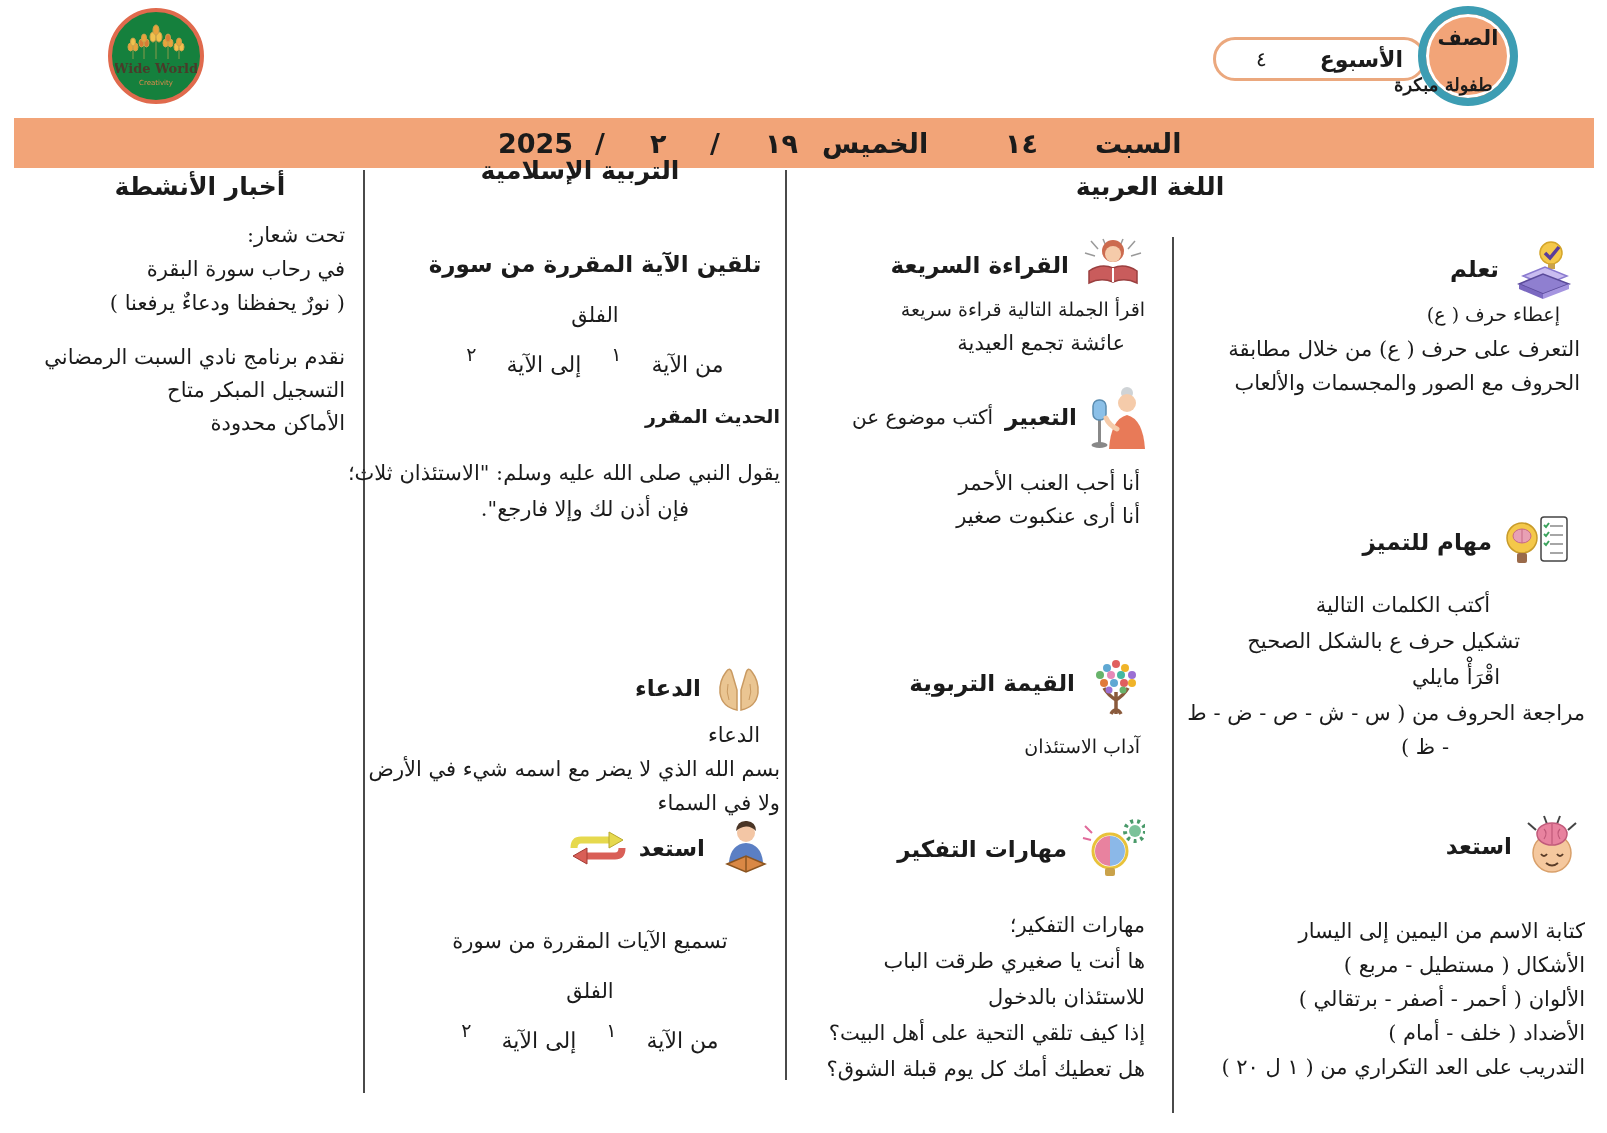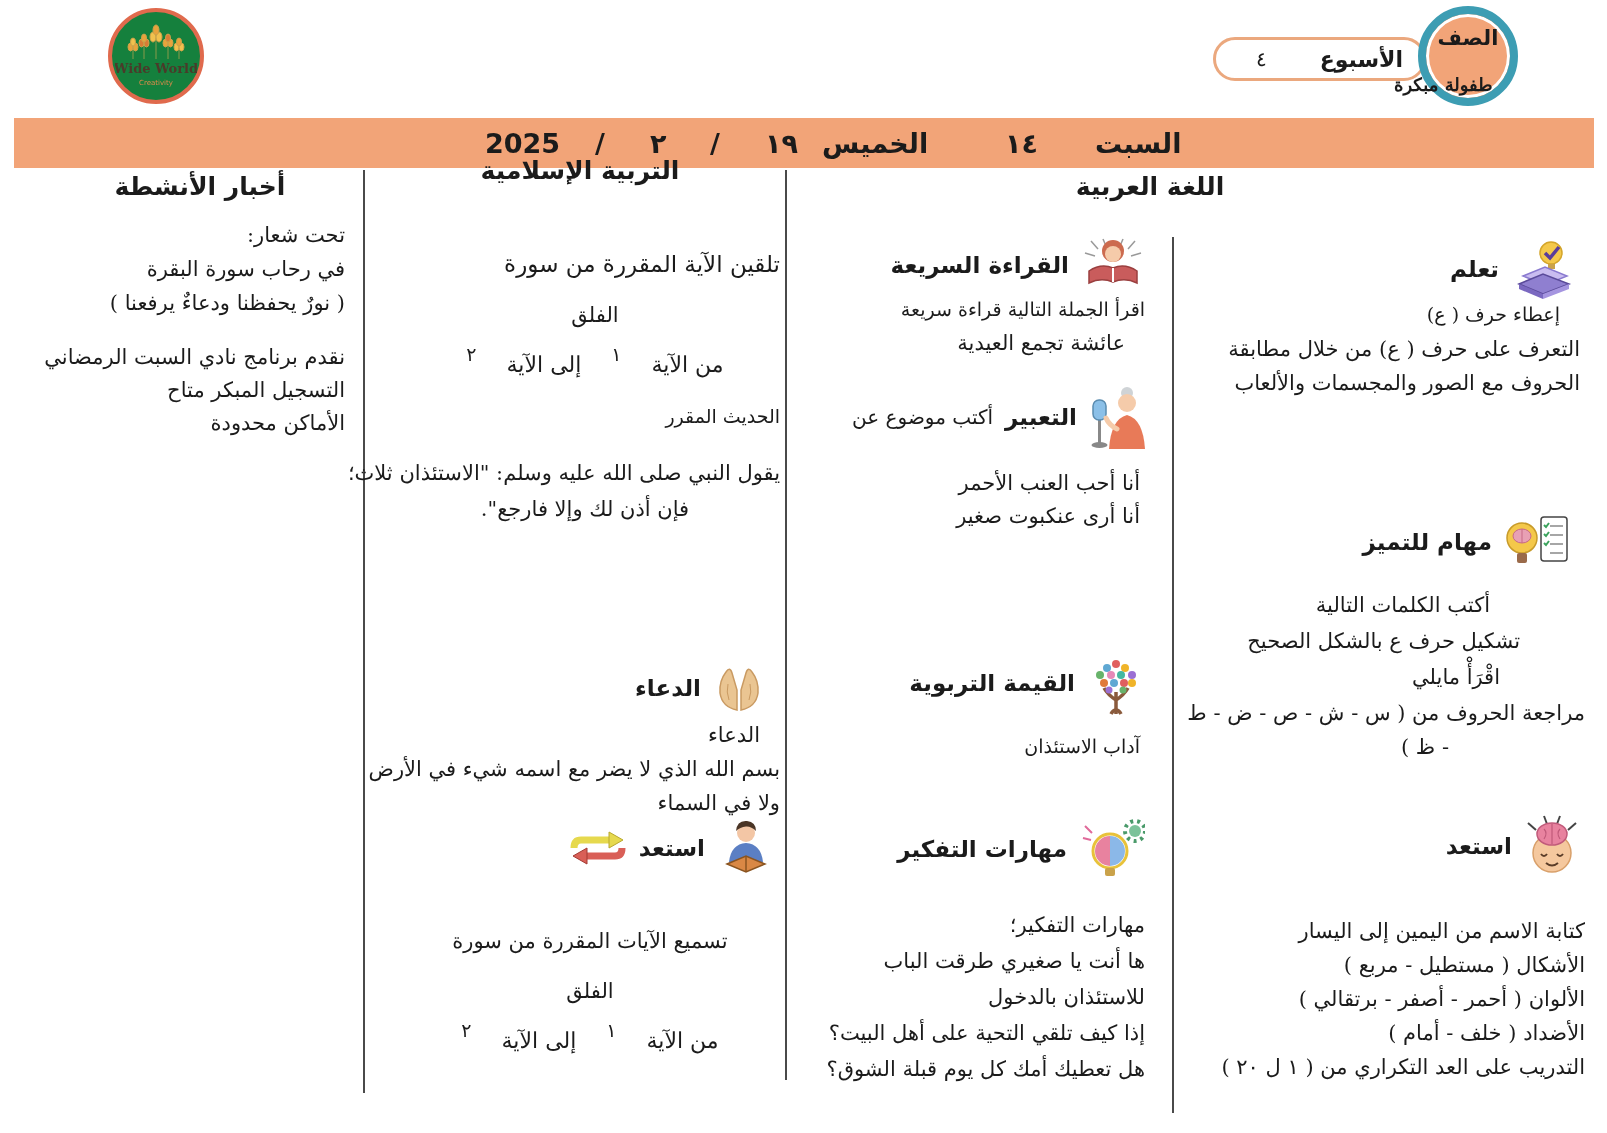--- a/index.html
+++ b/index.html
@@ -2,21 +2,21 @@
 <html lang="ar"><head>
 <meta charset="utf-8">
 <style>
   html,body{margin:0;padding:0;background:#fff;}
   .page{position:relative;width:1607px;height:1133px;background:#ffffff;overflow:hidden;
         font-family:"DejaVu Sans",sans-serif;color:#1b1b1b;}
   .line{position:absolute;direction:rtl;unicode-bidi:plaintext;
         font-family:"DejaVu Serif",serif;font-size:21px;line-height:1.25;white-space:nowrap;}
   .r{text-align:right}.c{text-align:center}
   .sm{font-size:19px}
-  .h{font-family:"DejaVu Sans",sans-serif;font-weight:400;text-align:right;}
+  .h{font-family:"DejaVu Sans",sans-serif;font-weight:700;}
   .coltitle{position:absolute;direction:rtl;text-align:center;font-weight:700;font-size:25px;
             font-family:"DejaVu Sans",sans-serif;white-space:nowrap;}
   .vline{position:absolute;width:1.5px;background:#4a4a4a;}
   .datebar{position:absolute;left:14px;top:118px;width:1580px;height:50px;background:#F2A478;}
   .dbi{position:absolute;top:50%;transform:translateY(-50%);font-weight:700;font-size:27px;
        direction:rtl;white-space:nowrap;}
   .week-pill{position:absolute;left:1213px;top:37px;width:213px;height:44px;border:3px solid #EBA87E;
              border-radius:22px;display:flex;direction:rtl;align-items:center;justify-content:space-between;
              padding:0 20px 0 40px;box-sizing:border-box;background:#fff;}
   .week-pill .lbl{font-weight:700;font-size:22px;}
@@ -92,21 +92,21 @@
   <div class="stage">طفولة مبكرة</div>
 
   <div class="datebar">
     <span class="dbi" style="left:1081px">السبت</span>
     <span class="dbi" style="left:991px">١٤</span>
     <span class="dbi" style="left:808px">الخميس</span>
     <span class="dbi" style="left:751px">١٩</span>
     <span class="dbi" style="left:696px">/</span>
     <span class="dbi" style="left:636px">٢</span>
     <span class="dbi" style="left:581px">/</span>
-    <span class="dbi" style="left:471px">2025</span>
+    <span class="dbi" style="left:484px">2025</span>
   </div>
 
   <div class="vline" style="left:363px;top:170px;height:923px"></div>
   <div class="vline" style="left:785px;top:170px;height:910px"></div>
   <div class="vline" style="left:1172px;top:237px;height:876px"></div>
 
   <div class="coltitle" style="left:55px;top:172px;width:290px">أخبار الأنشطة</div>
   <div class="coltitle" style="left:430px;top:156px;width:300px">التربية الإسلامية</div>
   <div class="coltitle" style="left:1010px;top:172px;width:280px">اللغة العربية</div>
 

